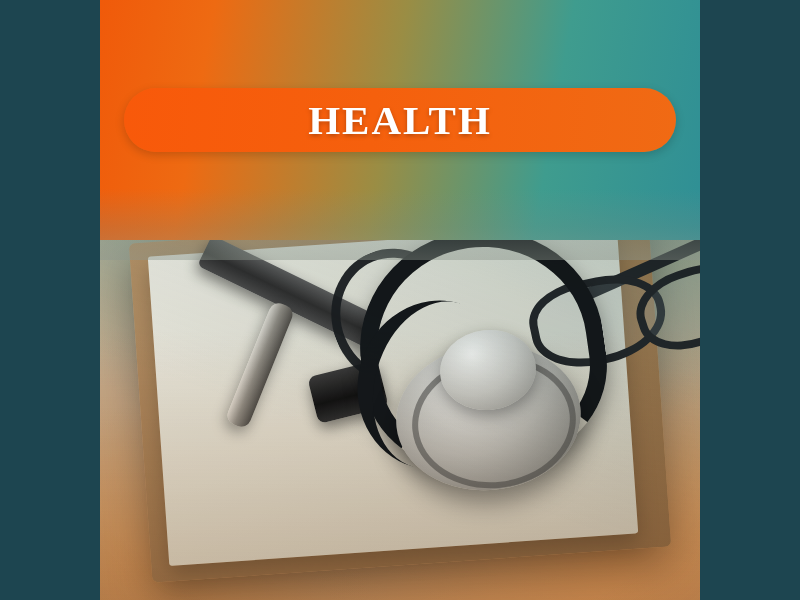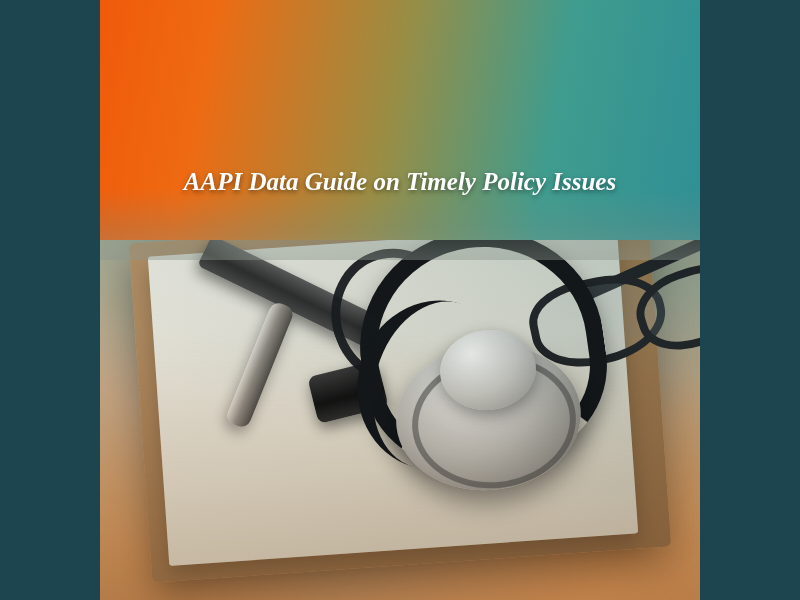--- a/index.html
+++ b/index.html
@@ -311,16 +311,18 @@
       <div class="steth-chest-inner"></div>
 
       <div class="grade"></div>
       <div class="vignette"></div>
     </div>
 
     <div class="header"></div>
     <div class="header-fade"></div>
 
 
-
-    <div class="subtitle">AAPI Data Guide on Timely Policy Issues</div>
+    <div class="pill">
+      <span class="pill-title">HEALTH</span>
+    </div>
+
   </div>
 </div>
 
 </body></html>

